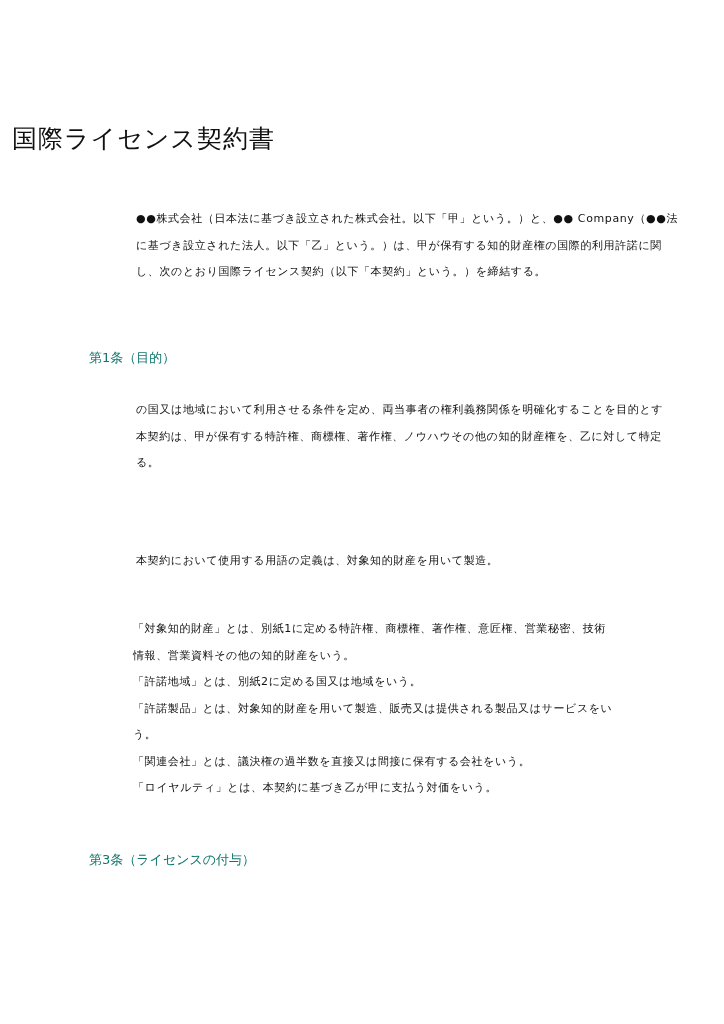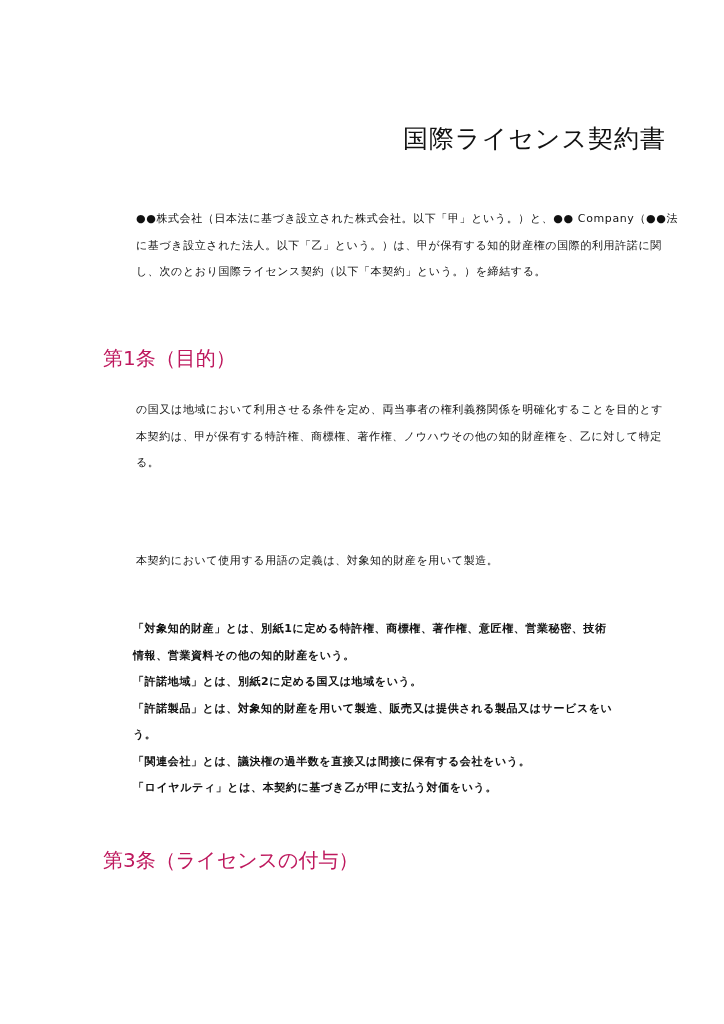--- a/index.html
+++ b/index.html
@@ -3,34 +3,34 @@
 <meta charset="utf-8">
 <style>
   html, body { margin: 0; padding: 0; background: #ffffff; }
   body {
     width: 724px; height: 1024px; position: relative; overflow: hidden;
     font-family: "DejaVu Sans", "Liberation Sans", sans-serif;
     color: #111111;
   }
   .page { position: absolute; left: 0; top: 0; width: 724px; height: 1024px; }
   .title {
-    position: absolute; left: 0; top: 119px; width: 666px; text-align: right;
+    position: absolute; left: 12px; top: 119px; width: 666px; text-align: left;
     font-size: 25px; letter-spacing: 1px; line-height: 40px; color: #111;
   }
   .para {
     position: absolute; left: 89px; width: 548px;
     font-size: 11px; line-height: 26.5px; letter-spacing: 0.6px;
     word-break: break-all;
     margin-left: 47px;
   }
   .heading {
-    position: absolute; left: 89px; font-size: 20px; line-height: 30px; color: #be185d; margin-left: 14px;
+    position: absolute; left: 89px; font-size: 13px; line-height: 30px; color: #0f766e;
   }
   .list { position: absolute; left: 133px; width: 500px; font-size: 11px; line-height: 26.5px; letter-spacing: 0.6px; }
-  .list .item { word-break: break-all; font-weight: bold; }
+  .list .item { word-break: break-all; }
   .line { display: block; white-space: nowrap; }
 </style>
 </head>
 <body>
 
 <div class="page">
   <div class="title">国際ライセンス契約書</div>
 
   <div class="para" style="top:206px;">
     <span class="line">●●株式会社（日本法に基づき設立された株式会社。以下「甲」という。）と、●● Company（●●法</span>

